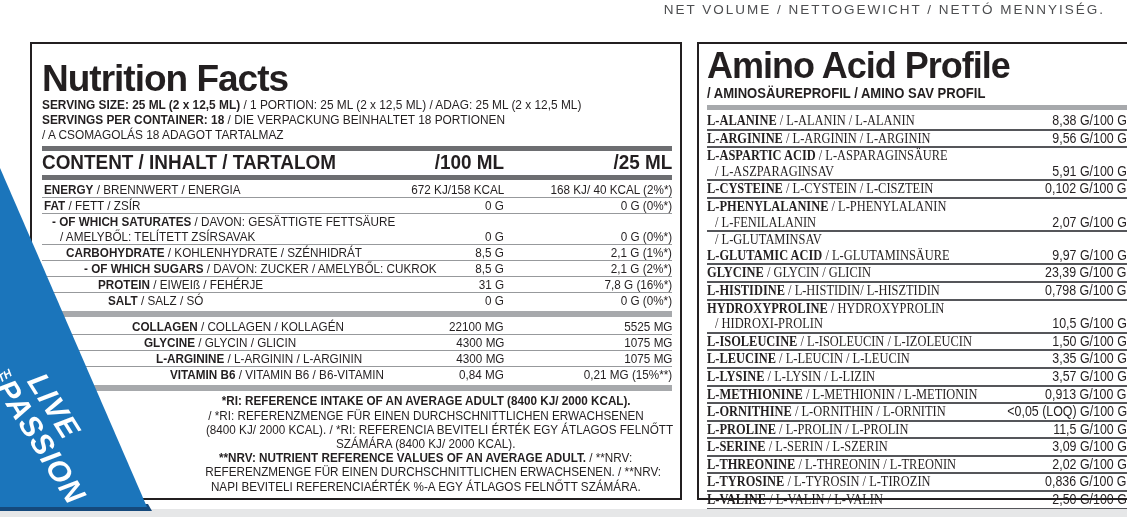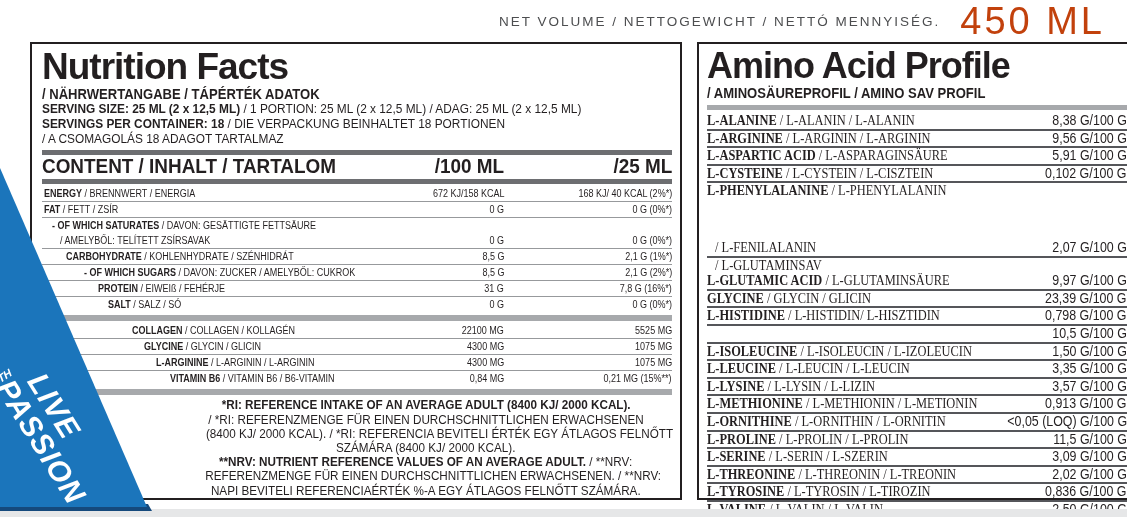--- a/index.html
+++ b/index.html
@@ -6,44 +6,44 @@
   body{width:1127px;height:517px;position:relative;overflow:hidden;
        font-family:"Liberation Sans",sans-serif;color:#231f20;}
   .page{position:absolute;inset:0;}
 
   
   .cond{display:inline-block;transform:scaleX(.9);transform-origin:0 50%;white-space:nowrap;}
   .condR{display:inline-block;transform:scaleX(.9);transform-origin:100% 50%;white-space:nowrap;}
   .condC{display:inline-block;transform:scaleX(.9);transform-origin:50% 50%;white-space:nowrap;}
 
   
-  .topbar{position:absolute;top:2px;right:22px;display:flex;align-items:center;gap:20px;z-index:2;}
+  .topbar{position:absolute;top:2px;right:22px;display:flex;align-items:center;gap:20px;z-index:2;flex-direction:column;}
   .topbar .labels{font-size:13.5px;letter-spacing:2px;color:#4d4e50;}
   .topbar .vol{font-size:38px;font-weight:normal;letter-spacing:3px;color:#c2410c;line-height:38px;}
 
   
   .panel{position:absolute;background:#fff;border:2px solid #231f20;box-sizing:border-box;z-index:2;}
-  #nf{left:30px;top:42px;width:652px;height:458px;padding:4px 8px 0 10px;}
+  #nf{left:30px;top:42px;width:652px;height:458px;padding:16px 8px 0 10px;}
   #aa{left:697px;top:42px;width:448px;height:458px;padding:3px 16px 0 8px;}
 
   .nf-title{margin:0;font-size:37px;line-height:38px;font-weight:bold;letter-spacing:-1px;}
   .aa-title{margin:0;font-size:36px;line-height:38px;font-weight:bold;letter-spacing:-1px;}
   .sub{font-size:14.5px;line-height:16px;font-weight:bold;}
   .nf-serving{font-size:13.2px;line-height:14.8px;}
   .nf-serving b{font-weight:bold;}
 
   .barDark{height:5px;background:#6d6e71;margin:4px 0 2px;}
   .barGray{height:5px;background:#a7a9ac;margin:4px 0 3px;}
 
   .nhead{display:flex;align-items:flex-end;font-size:21px;line-height:18px;font-weight:bold;}
   .nlabel{flex:1;min-width:0;}
   .nv{width:118px;text-align:right;}
   .nv2{width:168px;text-align:right;}
 
-  .nrow{display:flex;align-items:flex-end;font-size:10px;line-height:15px;}
+  .nrow{display:flex;align-items:flex-end;font-size:13px;line-height:15px;}
   .nrow b{font-weight:bold;}
   .sep{height:1px;background:#97999c;}
   .sepThick{height:6px;background:#a7a9ac;margin:3px 0 2px;}
 
   .fnotes{margin:3px 0 0 138px;text-align:center;font-size:13px;line-height:14.2px;}
   .fline b{font-weight:bold;}
 
   .arow{display:flex;align-items:flex-end;font-size:13.8px;line-height:15.6px;}
   .arow b{font-weight:bold;}
   .alabel{flex:0 1 auto;min-width:0;font-family:Liberation Serif, serif;}
@@ -78,21 +78,20 @@
     </div>
   </div>
 
   <div class="topbar">
     <span class="labels">NET VOLUME  /  NETTOGEWICHT  /  NETTÓ MENNYISÉG.</span>
     <span class="vol">450 ML</span>
   </div>
 
   <section id="nf" class="panel">
     <h1 class="nf-title">Nutrition Facts</h1>
-    <div class="sub"><span class="cond">/ NÄHRWERTANGABE / TÁPÉRTÉK ADATOK</span></div>
     <div class="nf-serving">
       <span class="cond"><b>SERVING SIZE: 25 ML (2 x 12,5 ML)</b><span> / 1 PORTION: 25 ML (2 x 12,5 ML) / ADAG: 25 ML (2 x 12,5 ML)</span></span>
     </div>
     <div class="nf-serving">
       <span class="cond"><b>SERVINGS PER CONTAINER: 18</b><span> / DIE VERPACKUNG BEINHALTET 18 PORTIONEN</span></span>
     </div>
     <div class="nf-serving">
       <span class="cond">/ A CSOMAGOLÁS 18 ADAGOT TARTALMAZ</span>
     </div>
     <div class="barDark"></div>
@@ -219,35 +218,36 @@
         <div class="arow">
           <div class="alabel">
             <div><span class="cond"><b>L-ARGININE</b><span> / L-ARGININ / L-ARGININ</span></span></div>
           </div>
           <div class="av"><span class="condR">9,56 G/100 G</span></div>
         </div>
         <div class="asep"></div>
         <div class="arow">
           <div class="alabel">
             <div><span class="cond"><b>L-ASPARTIC ACID</b><span> / L-ASPARAGINSÄURE</span></span></div>
+            <div style="padding-left: 8px;"><span class="cond">/ L-ASZPARAGINSAV</span></div>
           </div>
           <div class="av"><span class="condR">5,91 G/100 G</span></div>
         </div>
         <div class="asep"></div>
         <div class="arow">
           <div class="alabel">
             <div><span class="cond"><b>L-CYSTEINE</b><span> / L-CYSTEIN / L-CISZTEIN</span></span></div>
           </div>
           <div class="av"><span class="condR">0,102 G/100 G</span></div>
         </div>
         <div class="asep"></div>
         <div class="arow">
           <div class="alabel">
             <div><span class="cond"><b>L-PHENYLALANINE</b><span> / L-PHENYLALANIN</span></span></div>
-            <div style="padding-left: 8px; margin-top: 41px;"><span class="cond">/ L-FENILALANIN</span></div>
+            <div style="padding-left: 8px;"><span class="cond">/ L-FENILALANIN</span></div>
           </div>
           <div class="av"><span class="condR">2,07 G/100 G</span></div>
         </div>
         <div class="asep"></div>
         <div class="arow">
           <div class="alabel">
             <div style="padding-left: 8px;"><span class="cond">/ L-GLUTAMINSAV</span></div>
             <div><span class="cond"><b>L-GLUTAMIC ACID</b><span> / L-GLUTAMINSÄURE</span></span></div>
           </div>
           <div class="av"><span class="condR">9,97 G/100 G</span></div>
@@ -261,20 +261,24 @@
         </div>
         <div class="asep"></div>
         <div class="arow">
           <div class="alabel">
             <div><span class="cond"><b>L-HISTIDINE</b><span> / L-HISTIDIN/ L-HISZTIDIN</span></span></div>
           </div>
           <div class="av"><span class="condR">0,798 G/100 G</span></div>
         </div>
         <div class="asep"></div>
         <div class="arow">
+          <div class="alabel">
+            <div><span class="cond"><b>HYDROXYPROLINE</b><span> / HYDROXYPROLIN</span></span></div>
+            <div style="padding-left: 8px;"><span class="cond">/ HIDROXI-PROLIN</span></div>
+          </div>
           <div class="av"><span class="condR">10,5 G/100 G</span></div>
         </div>
         <div class="asep"></div>
         <div class="arow">
           <div class="alabel">
             <div><span class="cond"><b>L-ISOLEUCINE</b><span> / L-ISOLEUCIN / L-IZOLEUCIN</span></span></div>
           </div>
           <div class="av"><span class="condR">1,50 G/100 G</span></div>
         </div>
         <div class="asep"></div>

